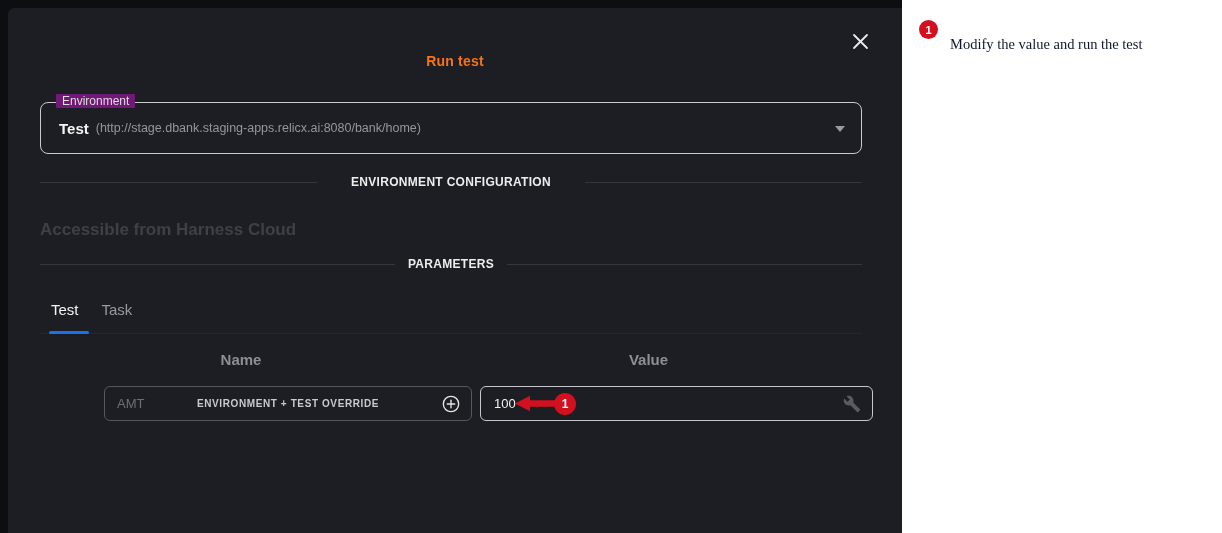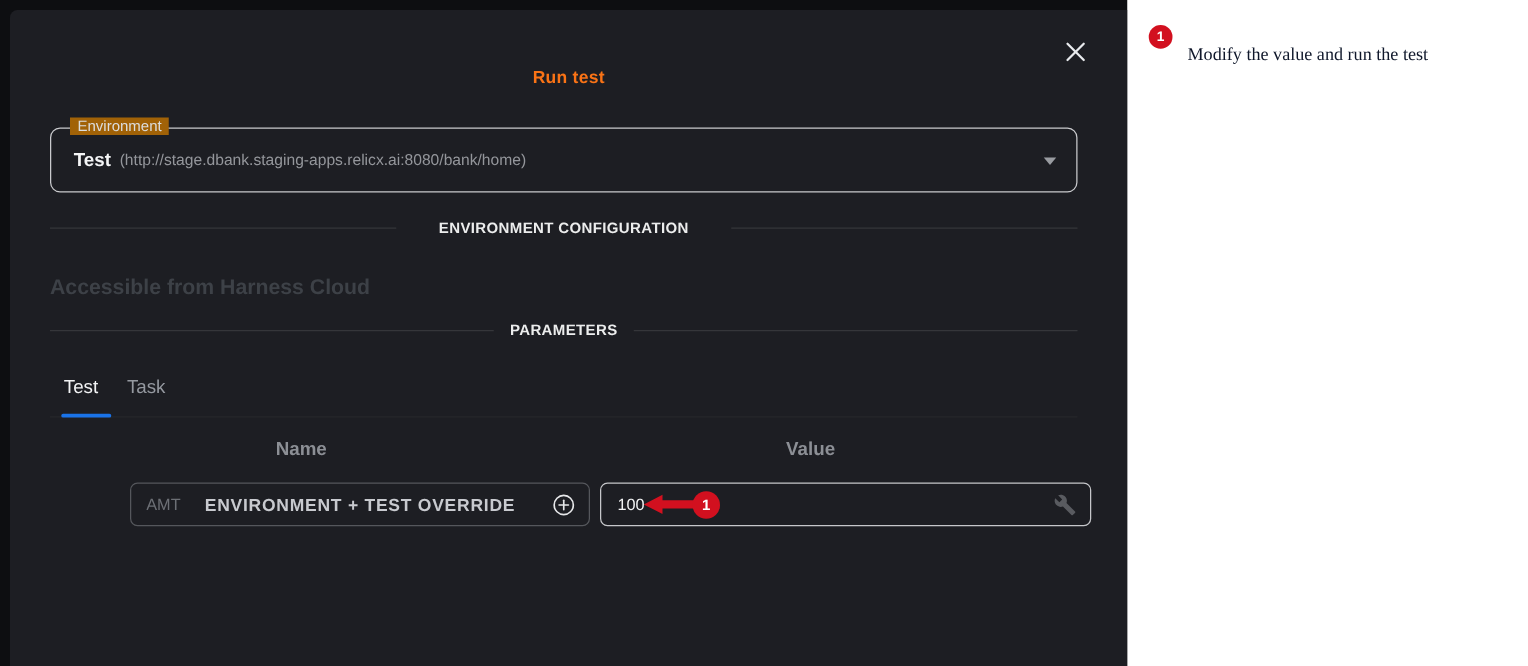--- a/index.html
+++ b/index.html
@@ -15,21 +15,21 @@
   .close-btn { position:absolute; left:836px; top:17px; width:32px; height:32px;
                display:flex; align-items:center; justify-content:center;
                background:transparent; border:none; cursor:pointer; }
   .close-btn svg { stroke:#e8eaed; }
 
   .modal-title { position:absolute; left:0; top:45px; width:100%; text-align:center;
                  font-size:14px; font-weight:700; color:#f97316; letter-spacing:.2px; }
 
   .env-select { position:absolute; left:32px; top:94px; width:822px; height:52px;
                 border:1px solid #c9cacd; border-radius:8px; cursor:pointer; }
-  .env-legend { position:absolute; left:15px; top:-9px; padding:0 6px; background:#a16207;
+  .env-legend { position:absolute; left:15px; top:-9px; padding:0 6px; background:#701a75;
                 font-size:12px; color:#dcddde; }
   .env-content { position:absolute; left:18px; top:0; height:100%; display:flex;
                  align-items:center; }
   .env-name { font-size:15px; font-weight:700; color:#f4f5f6; }
   .env-url { font-size:12.5px; color:#94969b; margin-left:7px; }
   .env-caret { position:absolute; right:16px; top:50%; margin-top:-2px; width:0; height:0;
                border-left:5px solid transparent; border-right:5px solid transparent;
                border-top:6px solid #999ca1; }
 
   .divider { position:absolute; left:32px; width:822px; height:16px;
@@ -61,21 +61,21 @@
   .field.name { left:49px; width:368px; border:1px solid #55575c; }
   .field.value { left:425px; width:393px; border:1px solid #c6c7ca; }
   .field input { position:absolute; inset:0; width:100%; height:100%; background:transparent;
                  border:none; outline:none; font-size:13px; color:#eceded;
                  font-family:"Liberation Sans","DejaVu Sans",sans-serif; }
   .field.name input { padding:0 40px 0 12px; }
   .field.value input { padding:0 40px 0 13px; color:#f2f3f4; }
   .field input::placeholder { color:#6c6f75; opacity:1; }
   .override-badge { position:absolute; left:40px; right:40px; top:0; height:100%;
                     display:flex; align-items:center; justify-content:center;
-                    font-size:14px; font-weight:700; letter-spacing:.6px; color:#c8cacf;
+                    font-size:10px; font-weight:700; letter-spacing:.6px; color:#c8cacf;
                     pointer-events:none; white-space:nowrap; }
   .plus-icon { position:absolute; right:10px; top:7px; width:20px; height:20px;
                cursor:pointer; display:flex; }
   .wrench-icon { position:absolute; right:11px; top:8px; width:18px; height:18px;
                  color:#595b60; cursor:pointer; display:flex; }
 
   .value-annot { position:absolute; left:34px; top:0; height:100%; display:flex;
                  align-items:center; pointer-events:none; z-index:3; }
   .value-annot svg { display:block; }
   .annot-circle { width:22px; height:22px; margin-left:-3px; border-radius:50%;

